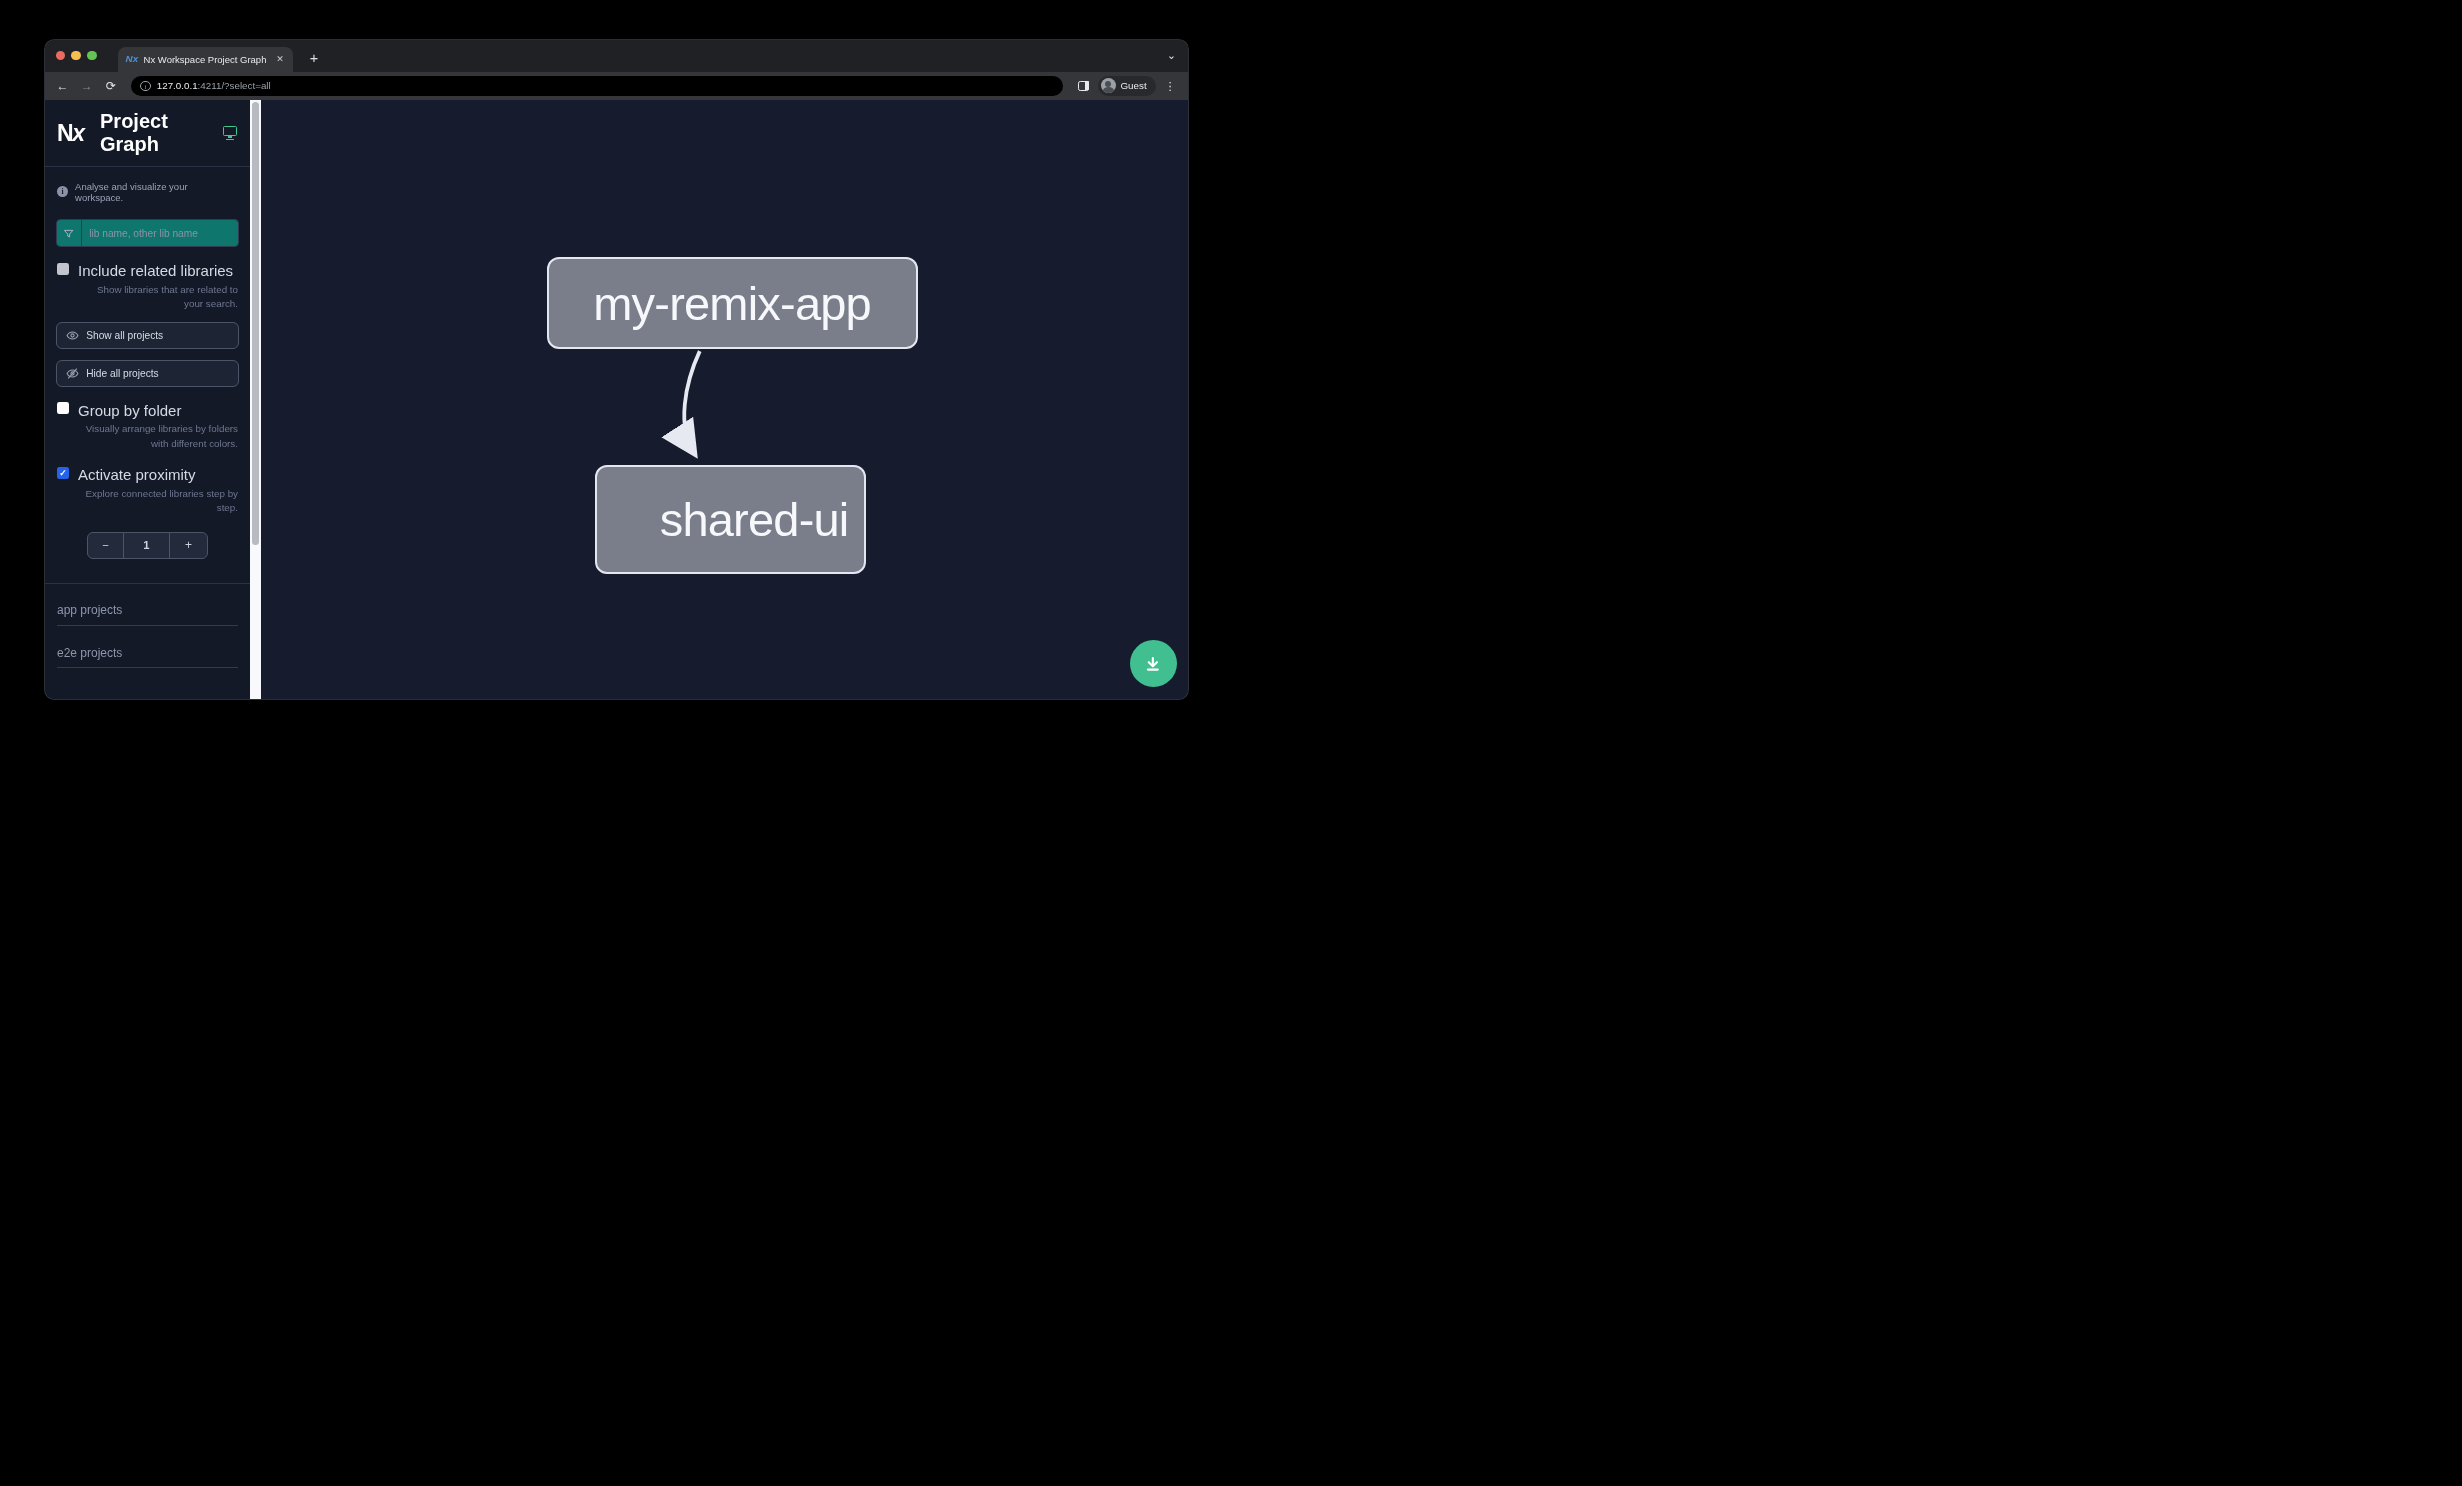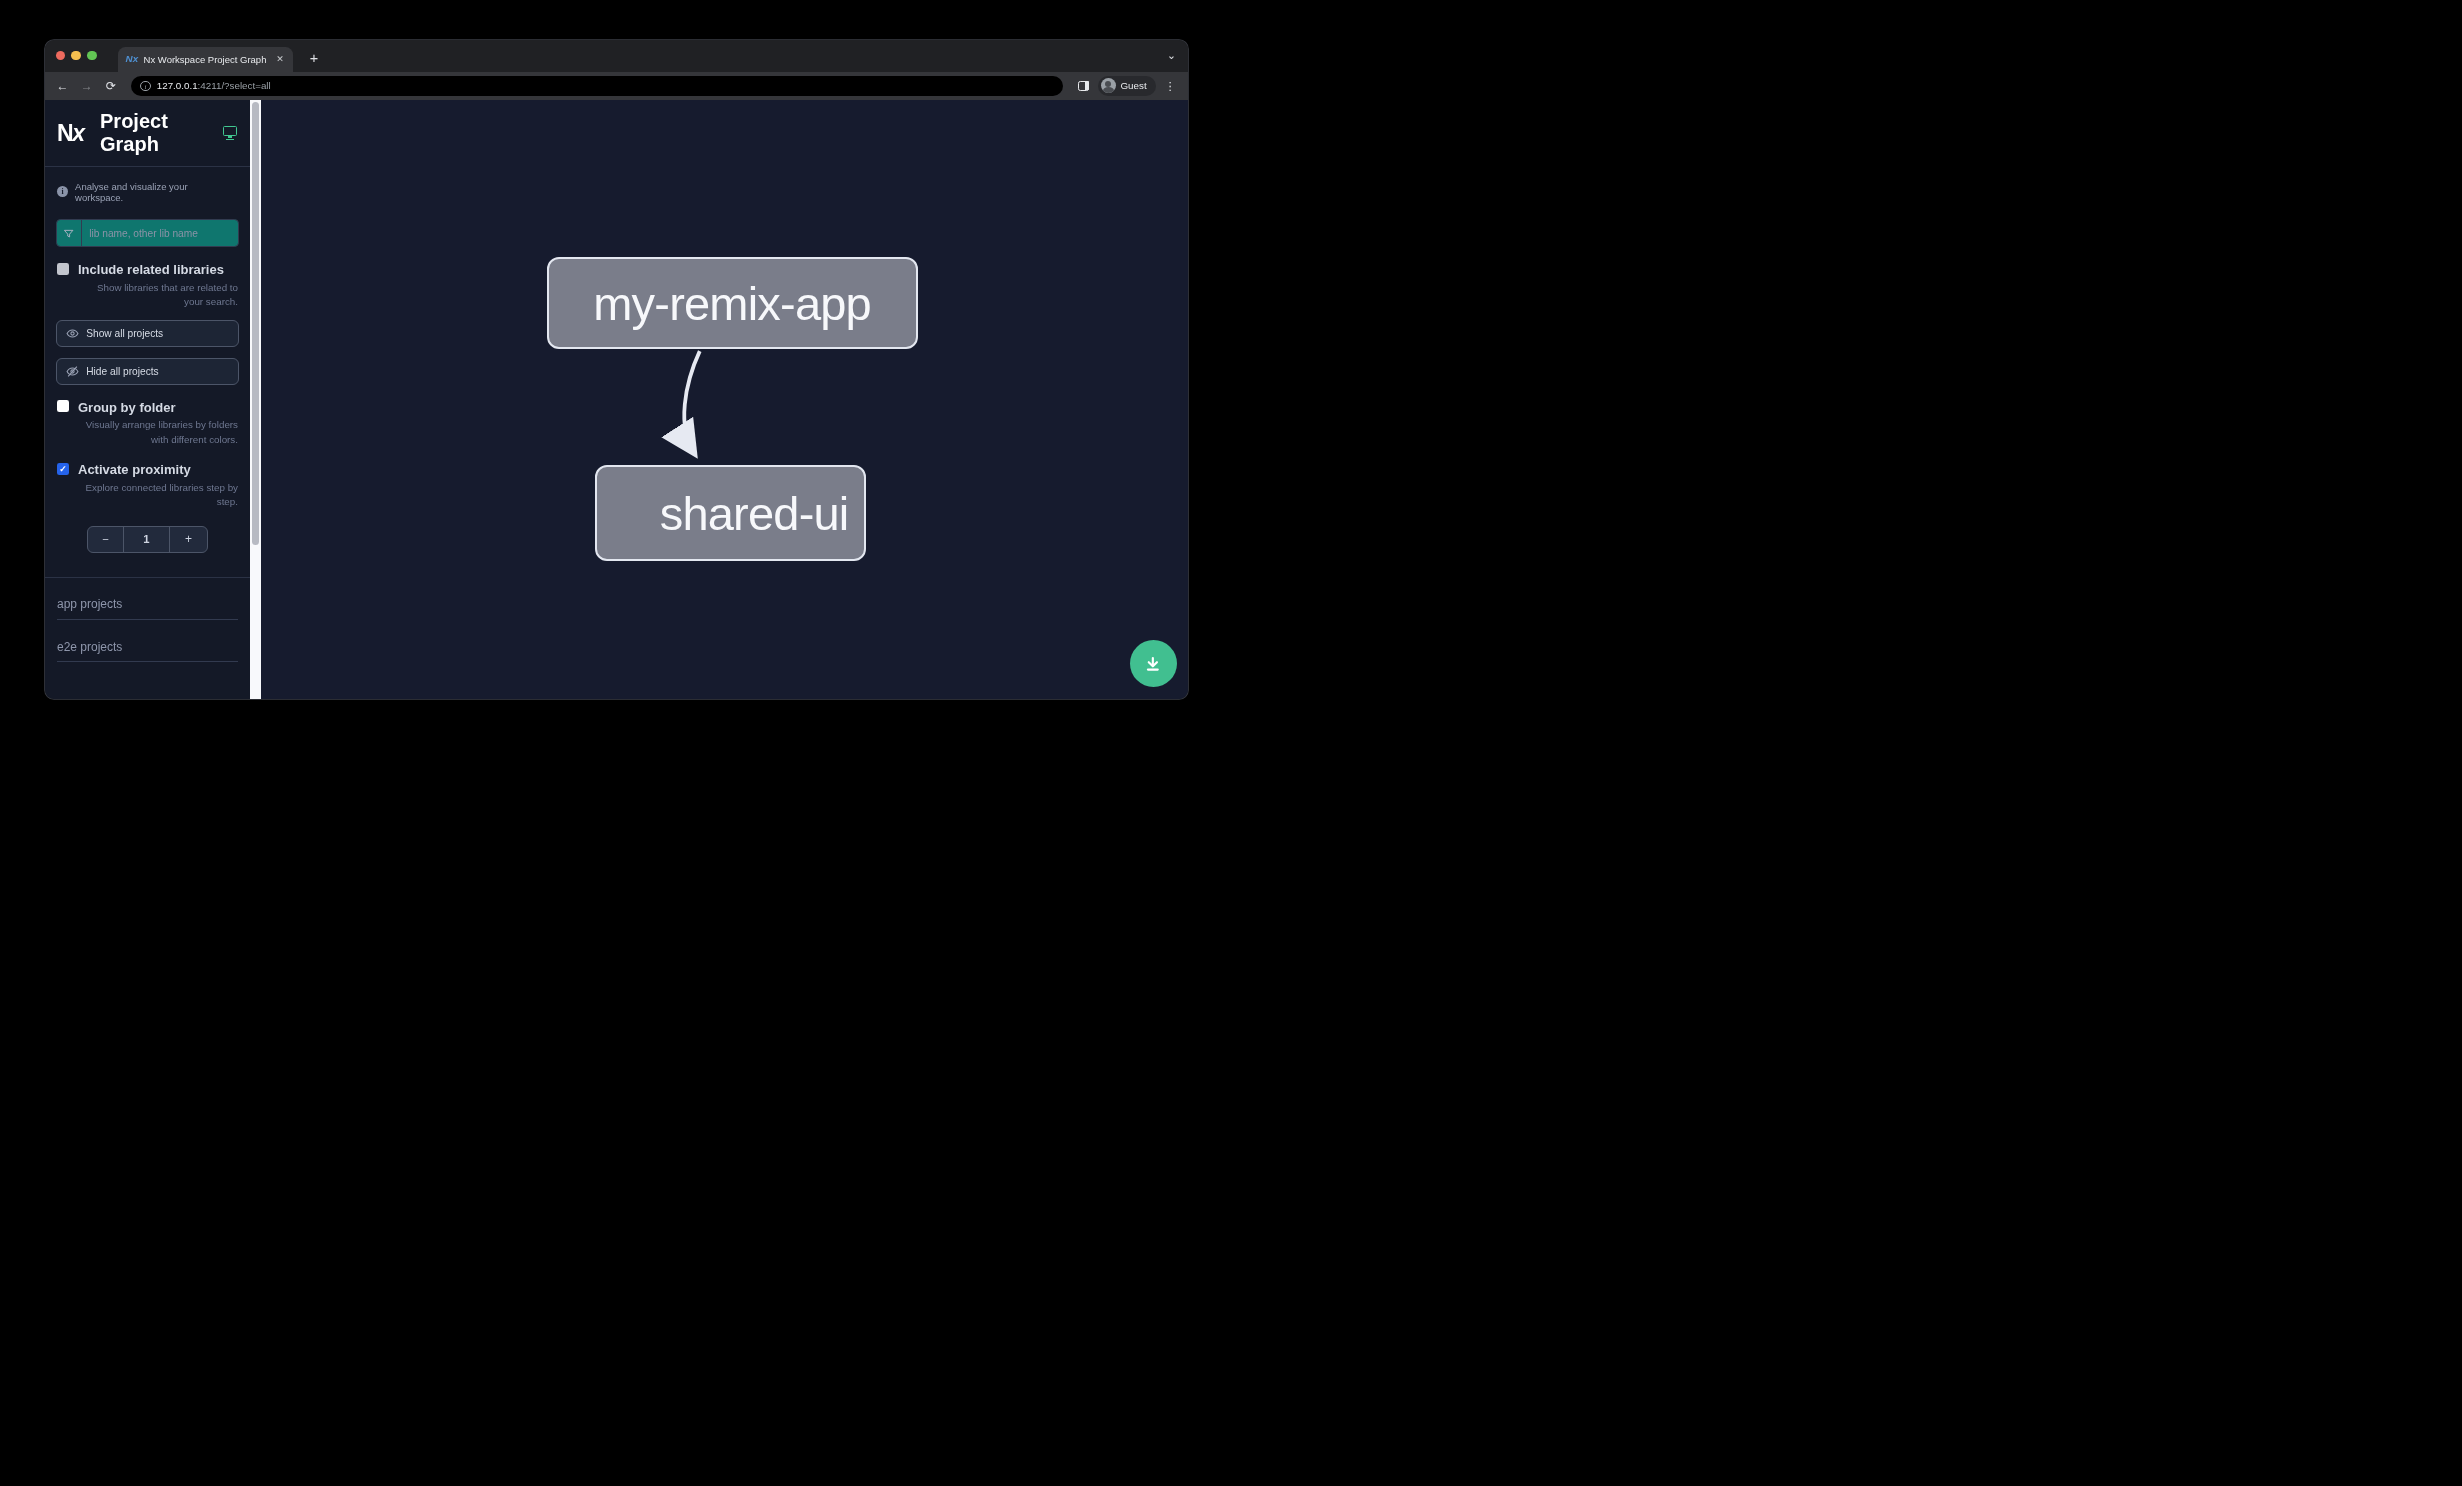--- a/index.html
+++ b/index.html
@@ -79,21 +79,21 @@
   .searchbox input { flex:1; background:transparent; border:none; outline:none; color:#c6cddb;
     font-size:10.2px; padding:0 7.6px; font-family:"Liberation Sans", sans-serif; }
   .searchbox input::placeholder { color:#8b93a7; }
 
   .check-row { display:flex; padding:15px 12px 0 12px; gap:9px; }
   .cb { width:12px; height:12px; border-radius:2.3px; flex:none; margin-top:0.8px; }
   .cb.muted { background:#c2c5cd; }
   .cb.white { background:#ffffff; }
   .cb.checked { background:#2563eb; color:#fff; font-size:9px; font-weight:bold;
     text-align:center; line-height:12px; }
-  .check-label { font-size:13px; font-weight:700; color:#d5dae4; }
+  .check-label { font-size:15px; font-weight:400; color:#d5dae4; }
   .check-desc { font-size:9.8px; color:#6e7790; margin-top:3.8px; line-height:1.45;text-align:right; }
 
   .sb-btn { margin:10.6px 10.6px 0 10.6px; height:27px; background:#1d2535; border:0.8px solid #4c5568;
     border-radius:6px; display:flex; align-items:center; gap:7.6px; padding:0 9px;
     color:#d7dce6; font-size:10.2px; font-weight:500; cursor:pointer;text-align:center; }
   .sb-btn:first-of-type { margin-top:19.7px; }
   .sb-btn svg { flex:none; }
 
   .stepper { margin:16.6px auto 0 auto; width:121px; height:27px; display:flex;
     border:0.8px solid #4c5568; border-radius:6px; background:#222a3c; overflow:hidden; }
@@ -110,21 +110,21 @@
   .scrollbar { width:10.6px; background:#f8f9fc; position:relative; flex:none; }
   .scroll-thumb { position:absolute; left:1.5px; top:2.3px; width:7.6px; height:443px;
     background:#b7bac3; border-radius:4.5px; }
 
   
   .graph { flex:1; background:#161b2e; position:relative; }
   .gnode { position:absolute; background:#7a7d8a; border:2.3px solid #e3e7f0; border-radius:12px;
     display:flex; align-items:center; justify-content:center; color:#f7f8fb;
     letter-spacing:-0.8px; cursor:pointer; }
   .gnode.n0 { left:286px; top:157px; width:371px; height:92px; font-size:47px; }
-  .gnode.n1 { left:334px; top:365px; width:271px; height:96px; font-size:47px;padding-left:48px; }
+  .gnode.n1 { left:334px; top:365px; width:271px; height:109px; font-size:47px;padding-left:48px; }
   .edge-svg { position:absolute; left:0; top:0; width:100%; height:100%; pointer-events:none; }
 
   .fab { position:absolute; right:11.3px; bottom:12px; width:47px; height:47px; border-radius:50%;
     background:#41bf90; display:flex; align-items:center; justify-content:center; cursor:pointer; }
 </style>
 </head>
 <body>
 
 <div class="window">
 

